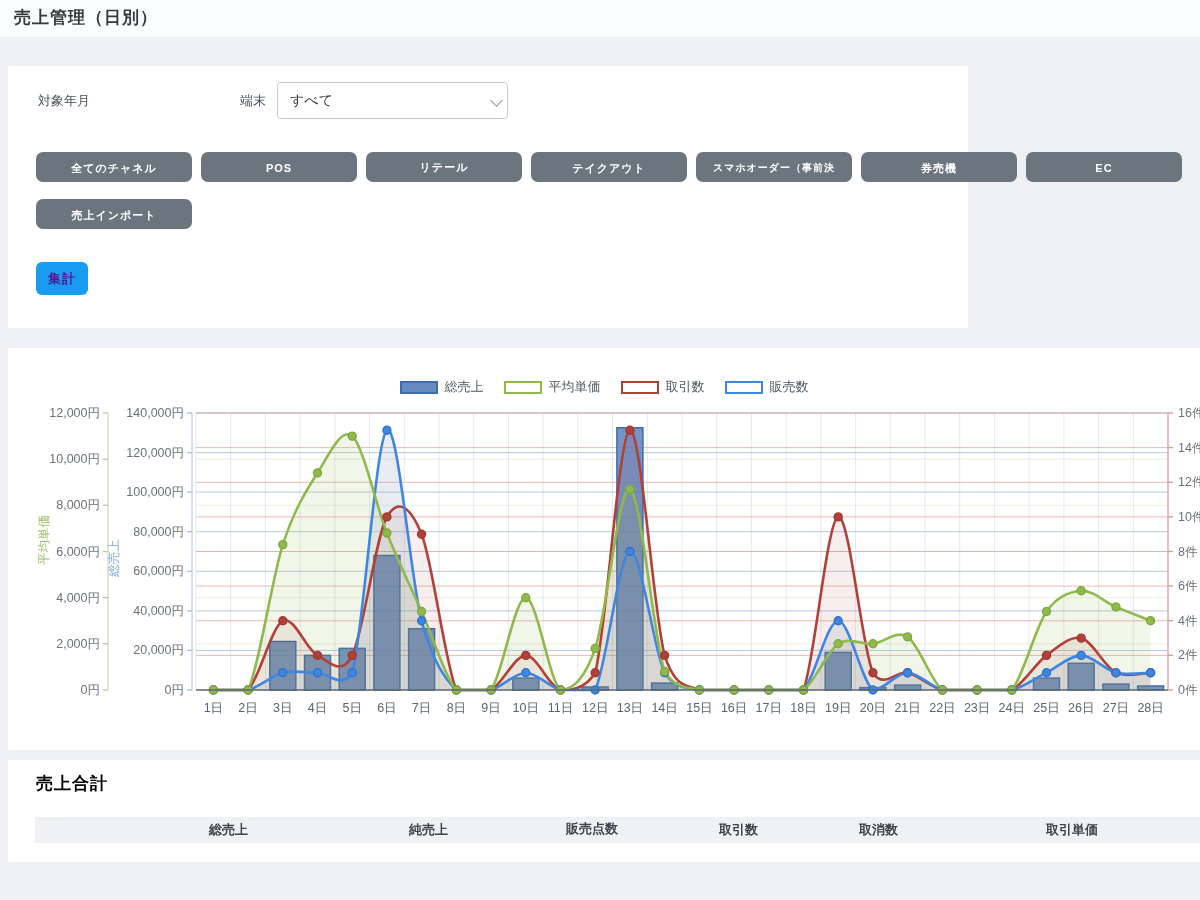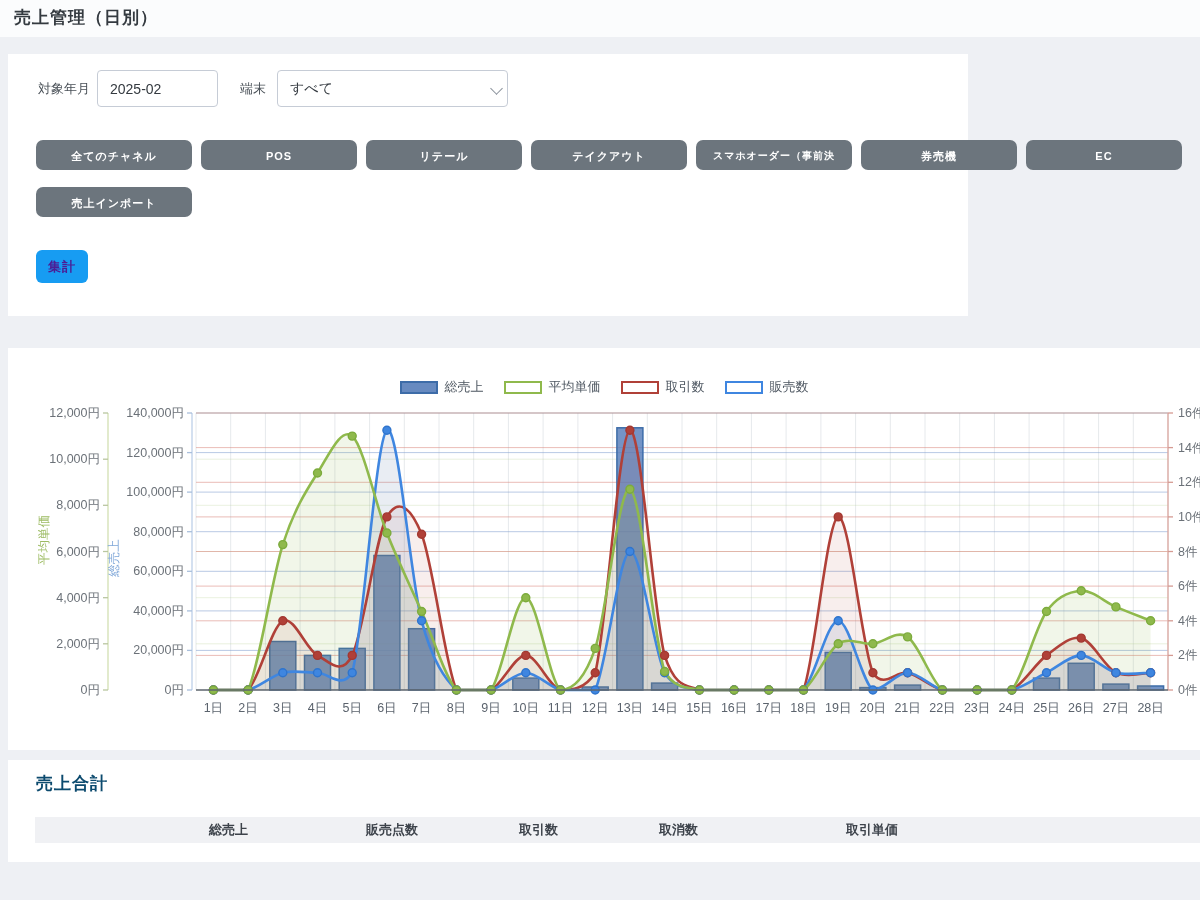--- a/index.html
+++ b/index.html
@@ -9,21 +9,21 @@
     font-family:"Liberation Sans","DejaVu Sans",sans-serif;
     color:#343a40;
   }
   .titlebar{
     position:absolute;left:0;top:0;width:1200px;height:37px;background:#fbfcfd;
   }
   .page-title{
     position:absolute;left:14px;top:6px;font-size:17px;font-weight:bold;color:#343a40;letter-spacing:1px;
   }
   .card{position:absolute;background:#ffffff;}
-  .card-filters{left:8px;top:54px;width:960px;height:262px;}
+  .card-filters{left:8px;top:66px;width:960px;height:262px;}
   .card-chart{left:8px;top:348px;width:1192px;height:402px;}
   .card-summary{left:8px;top:760px;width:1192px;height:102px;}
 
   .filter-row{position:absolute;left:0;top:16px;height:37px;width:100%;}
   .f-label{position:absolute;top:10px;font-size:13px;color:#495057;}
   .lbl-period{left:30px;}
   .lbl-terminal{left:232px;text-align:right;}
   .inp{
     position:absolute;top:0;height:37px;box-sizing:border-box;
     border:1px solid #c6ccd6;border-radius:4px;background:#fff;
@@ -50,47 +50,46 @@
   }
 
   .legend{
     position:absolute;left:0;top:30px;width:100%;
     display:flex;justify-content:center;gap:20px;align-items:center;
   }
   .legend-item{display:flex;align-items:center;gap:7px;cursor:pointer;}
   .legend-swatch{width:38px;height:13px;box-sizing:border-box;}
   .legend-label{font-size:13px;color:#4d5660;}
 
-  .summary-heading{position:absolute;left:28px;top:12px;font-size:17px;font-weight:bold;color:#0c4a6e;letter-spacing:1px;}
+  .summary-heading{position:absolute;left:28px;top:12px;font-size:17px;font-weight:bold;color:#000000;letter-spacing:1px;}
   .summary-table{position:absolute;left:27px;top:57px;height:26px;width:1270px;display:flex;background:#f0f1f4;}
   .sum-cell{
     box-sizing:border-box;height:26px;line-height:26px;text-align:right;padding-right:14px;
     font-size:13px;color:#3d434b;font-weight:600;white-space:nowrap;overflow:hidden;
   }
 </style>
 </head>
 <body>
 
 <div class="titlebar">
   <div class="page-title">売上管理（日別）</div>
 </div>
 
 <div class="card card-filters">
   <div class="filter-row">
     <span class="f-label lbl-period">対象年月</span>
-    <input class="inp inp-period" readonly="" value="2025-02" style="">
     <span class="f-label lbl-terminal">端末</span>
     <div class="inp sel-terminal" style="line-height:35px;">すべて</div>
     <span class="chevron"></span>
   </div>
 
   <div class="channels">
     <button class="chan-btn" style="left:0px;top:0;">全てのチャネル</button>
     <button class="chan-btn" style="left:165px;top:0;">POS</button>
-    <button class="chan-btn" style="left:330px;top:0;">リテール</button>
+    <button class="chan-btn" style="left:330px;top:0;font-family:Liberation Mono, monospace;">リテール</button>
     <button class="chan-btn" style="left:495px;top:0;">テイクアウト</button>
     <button class="chan-btn" style="left:660px;top:0;font-size:10px;">スマホオーダー（事前決済）</button>
     <button class="chan-btn" style="left:825px;top:0;">券売機</button>
     <button class="chan-btn" style="left:990px;top:0;">EC</button>
     <button class="chan-btn" style="left:0px;top:47px;">売上インポート</button>
   </div>
 
   <button class="aggregate-btn">集計</button>
 </div>
 
@@ -353,18 +352,19 @@
         <text x="40" y="192" text-anchor="middle" font-size="12.5" fill="#9cbb62" transform="rotate(-90,40,192)">平均単価</text>
         <text x="110" y="210" text-anchor="middle" font-size="12.5" fill="#7ea6d8" transform="rotate(-90,110,210)">総売上</text>
       </svg></div>
 </div>
 
 <div class="card card-summary">
   <div class="summary-heading">売上合計</div>
   <div class="summary-table">
     <div class="sum-cell" style="width:120px;"></div>
     <div class="sum-cell" style="width:107px;">総売上</div>
-    <div class="sum-cell" style="width:170px;">販売点数</div>
+    <div class="sum-cell" style="width:200px;">純売上</div>
+    <div class="sum-cell" style="width:170px;font-family:Liberation Mono, monospace;">販売点数</div>
     <div class="sum-cell" style="width:140px;">取引数</div>
     <div class="sum-cell" style="width:140px;">取消数</div>
     <div class="sum-cell" style="width:200px;">取引単価</div>
   </div>
 </div>
 
 </body></html>

